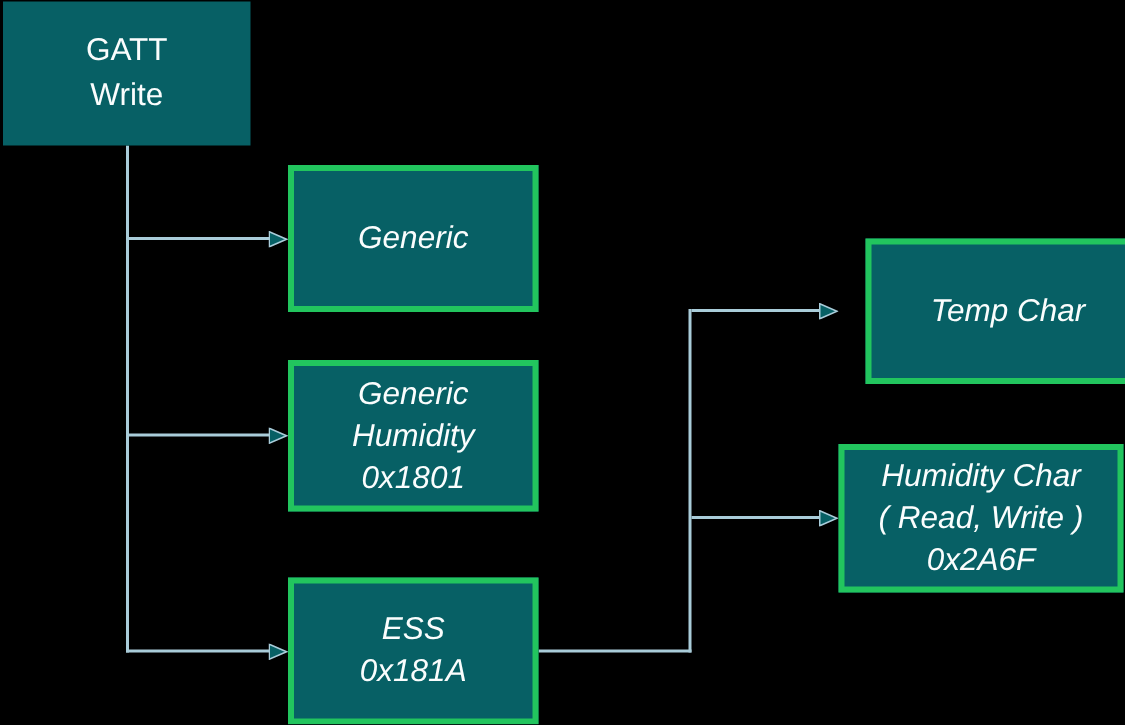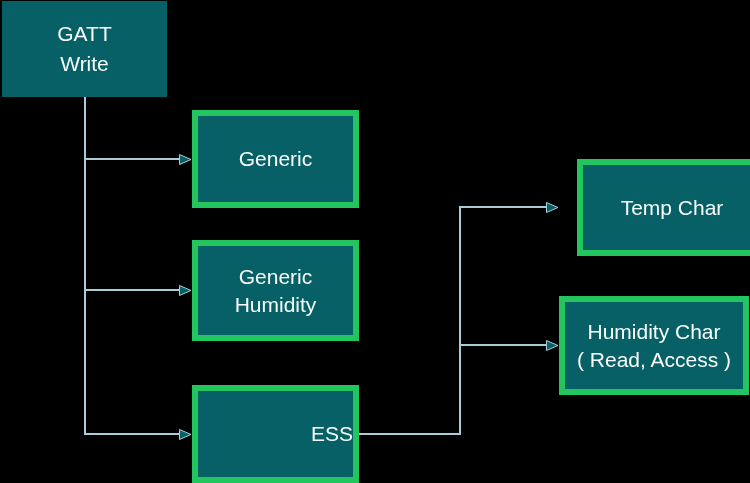--- a/index.html
+++ b/index.html
@@ -22,27 +22,28 @@
     color: #fafdfd;
     display: flex;
     flex-direction: column;
     align-items: center;
     justify-content: center;
     text-align: center;
     font-size: 21px;
     line-height: 28px;
   }
   .node.bordered {
-    border: 6px solid #22c55e;
+    border: 4px solid #22c55e;
+    font-style: italic;
   }
   
   #node-gatt-server        { left: 2px;   top: 1px;   width: 165px; height: 96px; line-height: 30px; }
   #node-generic-access     { left: 192px; top: 110px; width: 167px; height: 98px; }
   #node-generic-attribute  { left: 192px; top: 240px; width: 167px; height: 101px; }
-  #node-ess                { left: 192px; top: 385px; width: 167px; height: 98px; align-items: flex-end; }
+  #node-ess                { left: 192px; top: 385px; width: 167px; height: 98px; }
   #node-temp-char          { left: 577px; top: 159px; width: 190px; height: 97px; }
   #node-humidity-char      { left: 559px; top: 296px; width: 190px; height: 99px; }
 
   .seg {
     position: absolute;
     background: #a9ccd9;
   }
   #seg-v-left        { left: 84px;  top: 97px;  width: 2px;  height: 338px; }
   #seg-h-access      { left: 84px;  top: 158px; width: 97px; height: 2px; }
   #seg-h-attribute   { left: 84px;  top: 289px; width: 97px; height: 2px; }
@@ -109,28 +110,31 @@
     <div>Write</div>
   </div>
 
   <div class="node bordered" id="node-generic-access">
     <div>Generic</div>
   </div>
 
   <div class="node bordered" id="node-generic-attribute">
     <div>Generic</div>
     <div>Humidity</div>
+    <div>0x1801</div>
   </div>
 
   <div class="node bordered" id="node-ess">
     <div>ESS</div>
+    <div>0x181A</div>
   </div>
 
   <div class="node bordered" id="node-temp-char">
     <div>Temp Char</div>
   </div>
 
   <div class="node bordered" id="node-humidity-char">
     <div>Humidity Char</div>
-    <div>( Read, Access )</div>
+    <div>( Read, Write )</div>
+    <div>0x2A6F</div>
   </div>
 
 </div>
 
 </body></html>

